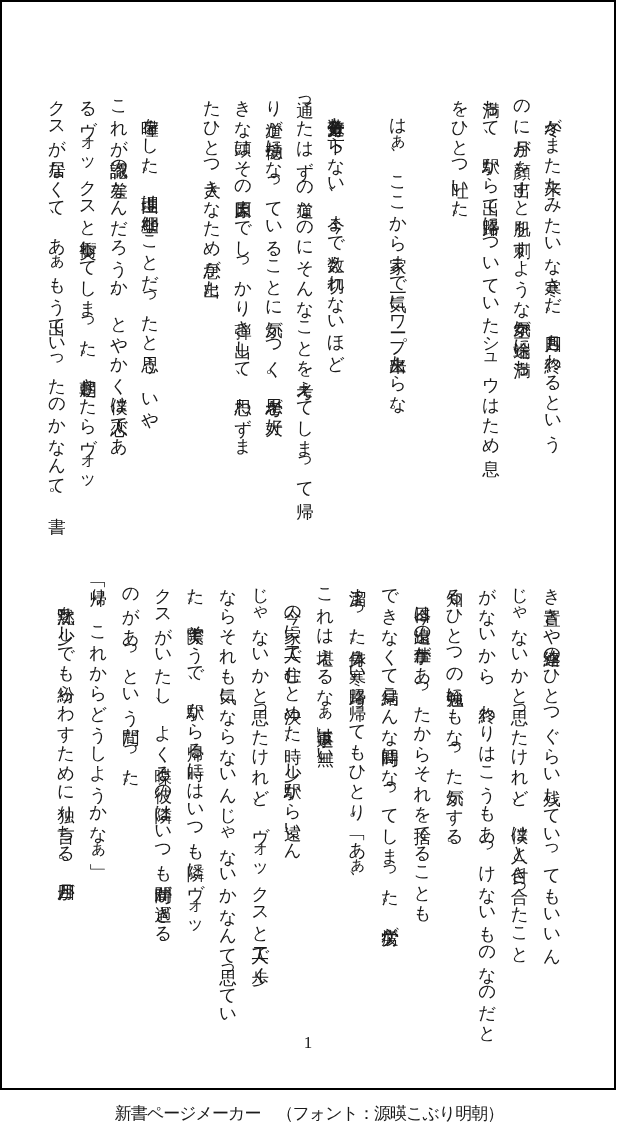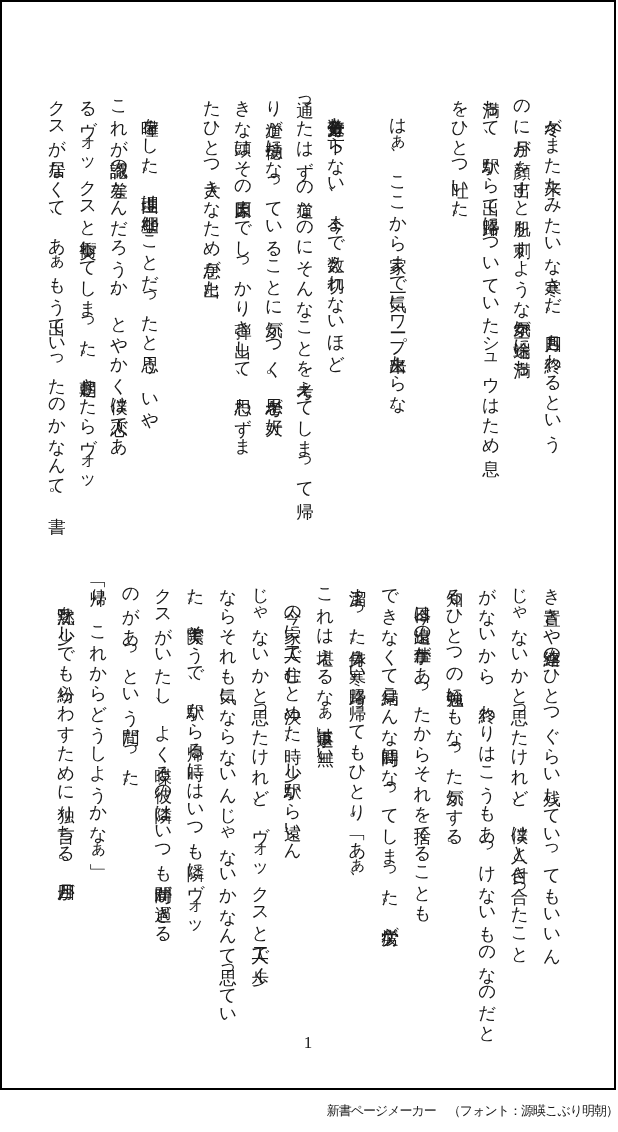--- a/index.html
+++ b/index.html
@@ -40,22 +40,22 @@
     top: 1033px; left: 0;
     width: 616px;
     text-align: center;
     font-size: 17px;
     line-height: 1.2;
   }
   .footer-caption {
     position: absolute;
     top: 1102px; left: 0;
     width: 618px;
-    text-align: right;
-    font-size: 13px;
+    text-align: center;
+    font-size: 17px;
     letter-spacing: -1px;
     line-height: 1.4;
     color: #1a1a1a;
   }
 </style>
 </head>
 <body>
 
 <div class="page-frame"></div>
 

